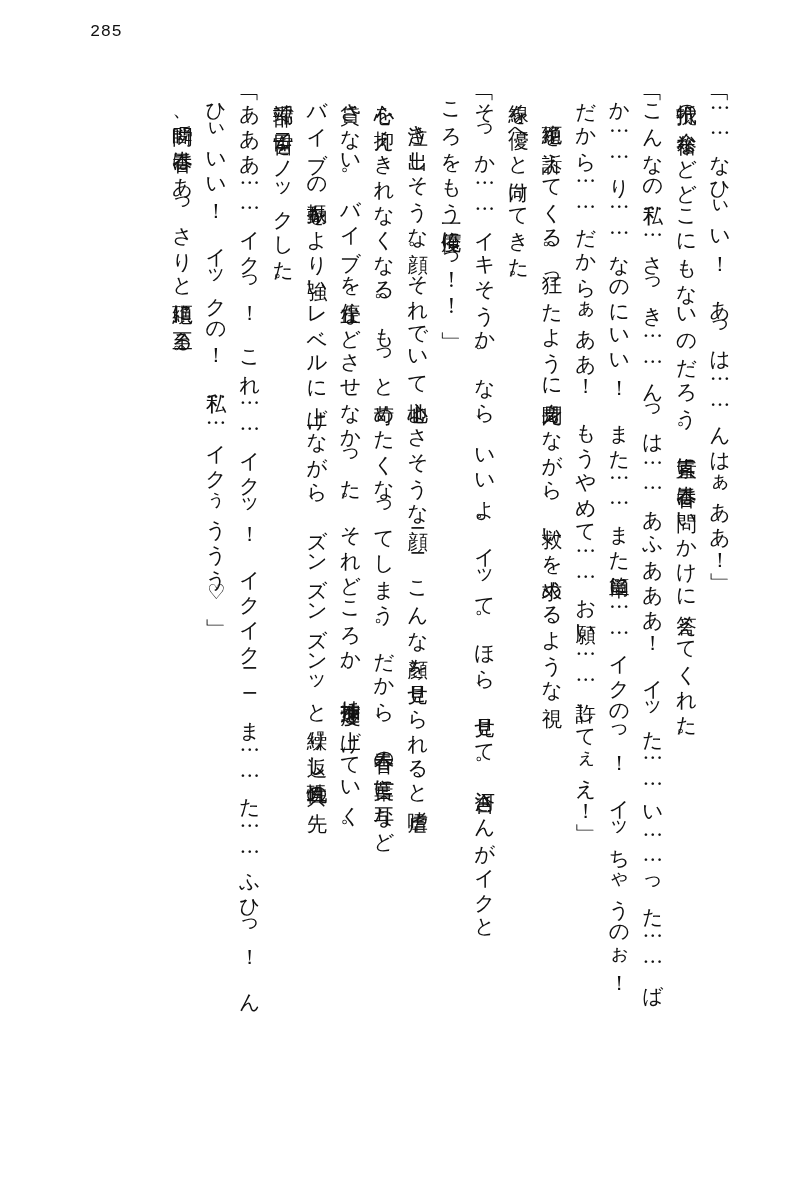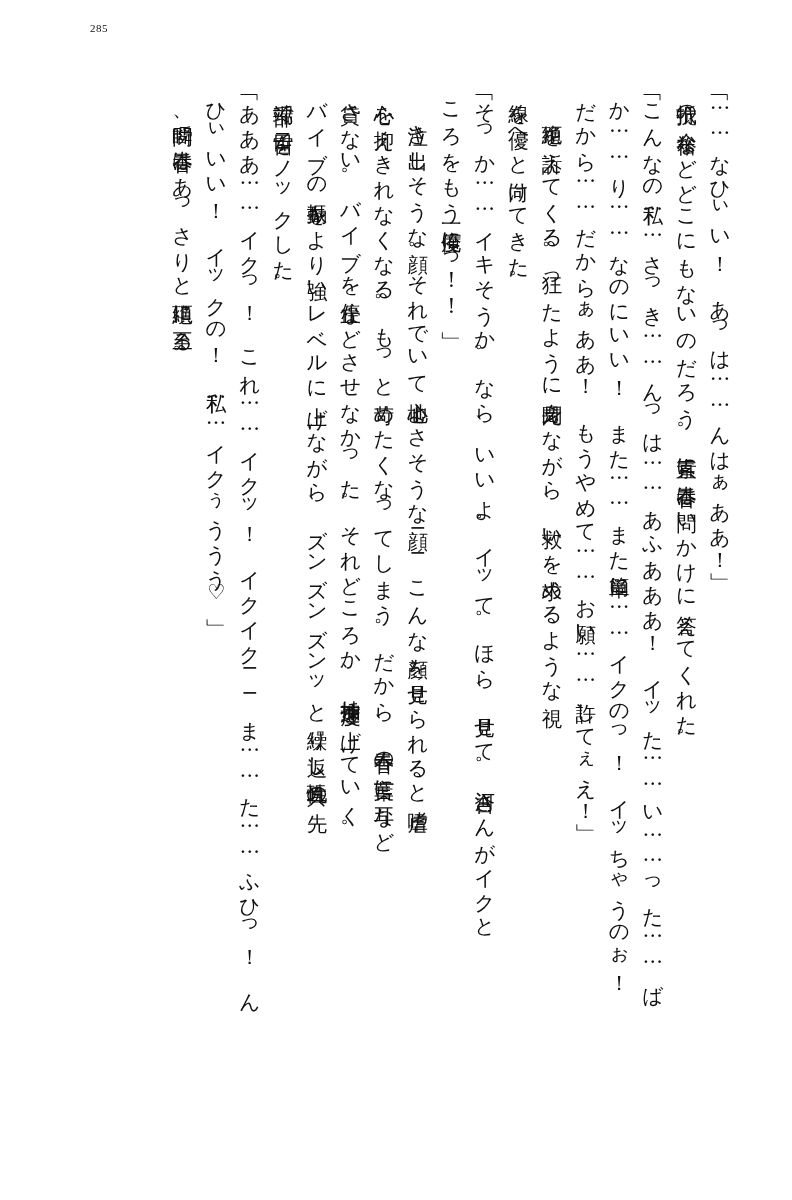--- a/index.html
+++ b/index.html
@@ -13,23 +13,23 @@
     height: 1200px;
     background: #ffffff;
     overflow: hidden;
     font-family: "DejaVu Serif", "Liberation Serif", serif;
     color: #1a1a1a;
   }
   .page-number {
     position: absolute;
     top: 22px;
     left: 90px;
-    font-size: 11px;
+    font-size: 17px;
     letter-spacing: 0.5px;
-    font-family: Liberation Serif, serif;
+    font-family: Liberation Mono, monospace;
     color: #111111;
   }
   .body-text {
     position: absolute;
     top: 88px;
     right: 62px;
     left: 62px;
     height: 1060px;
     display: flex;
     flex-direction: row-reverse;

